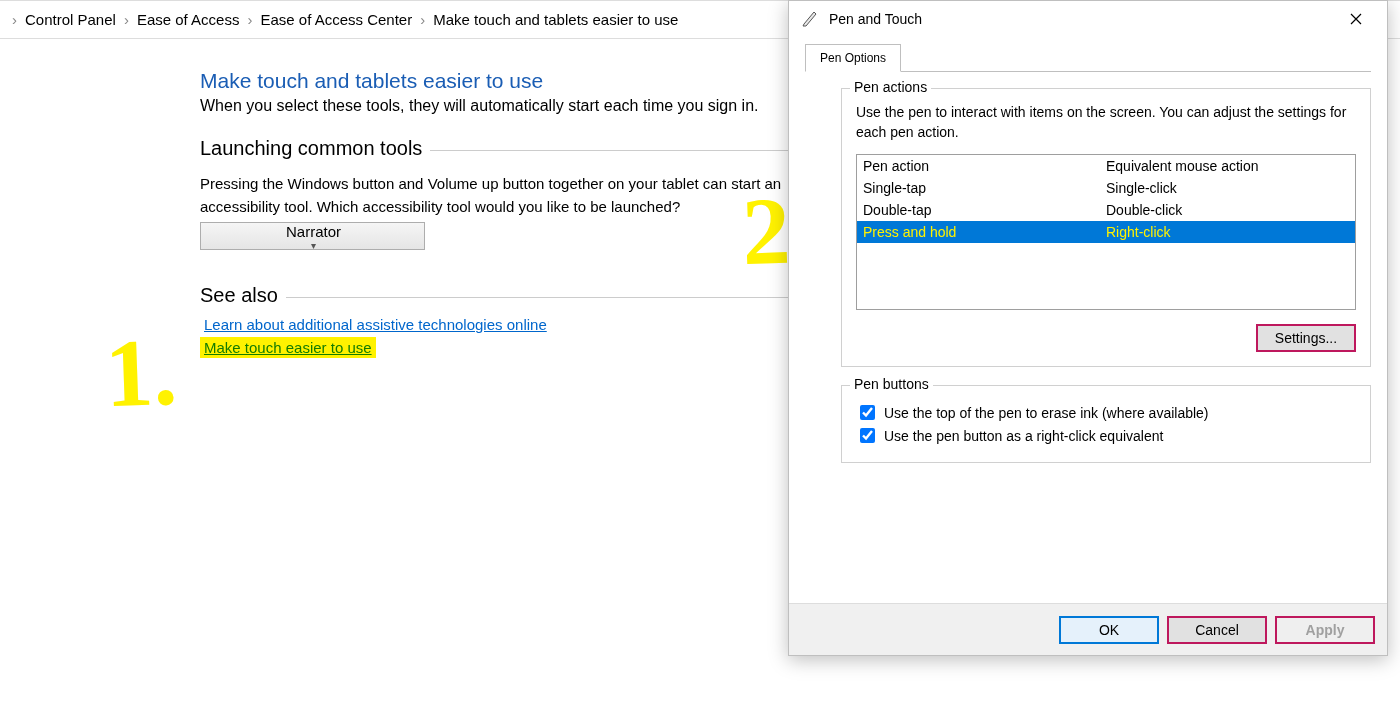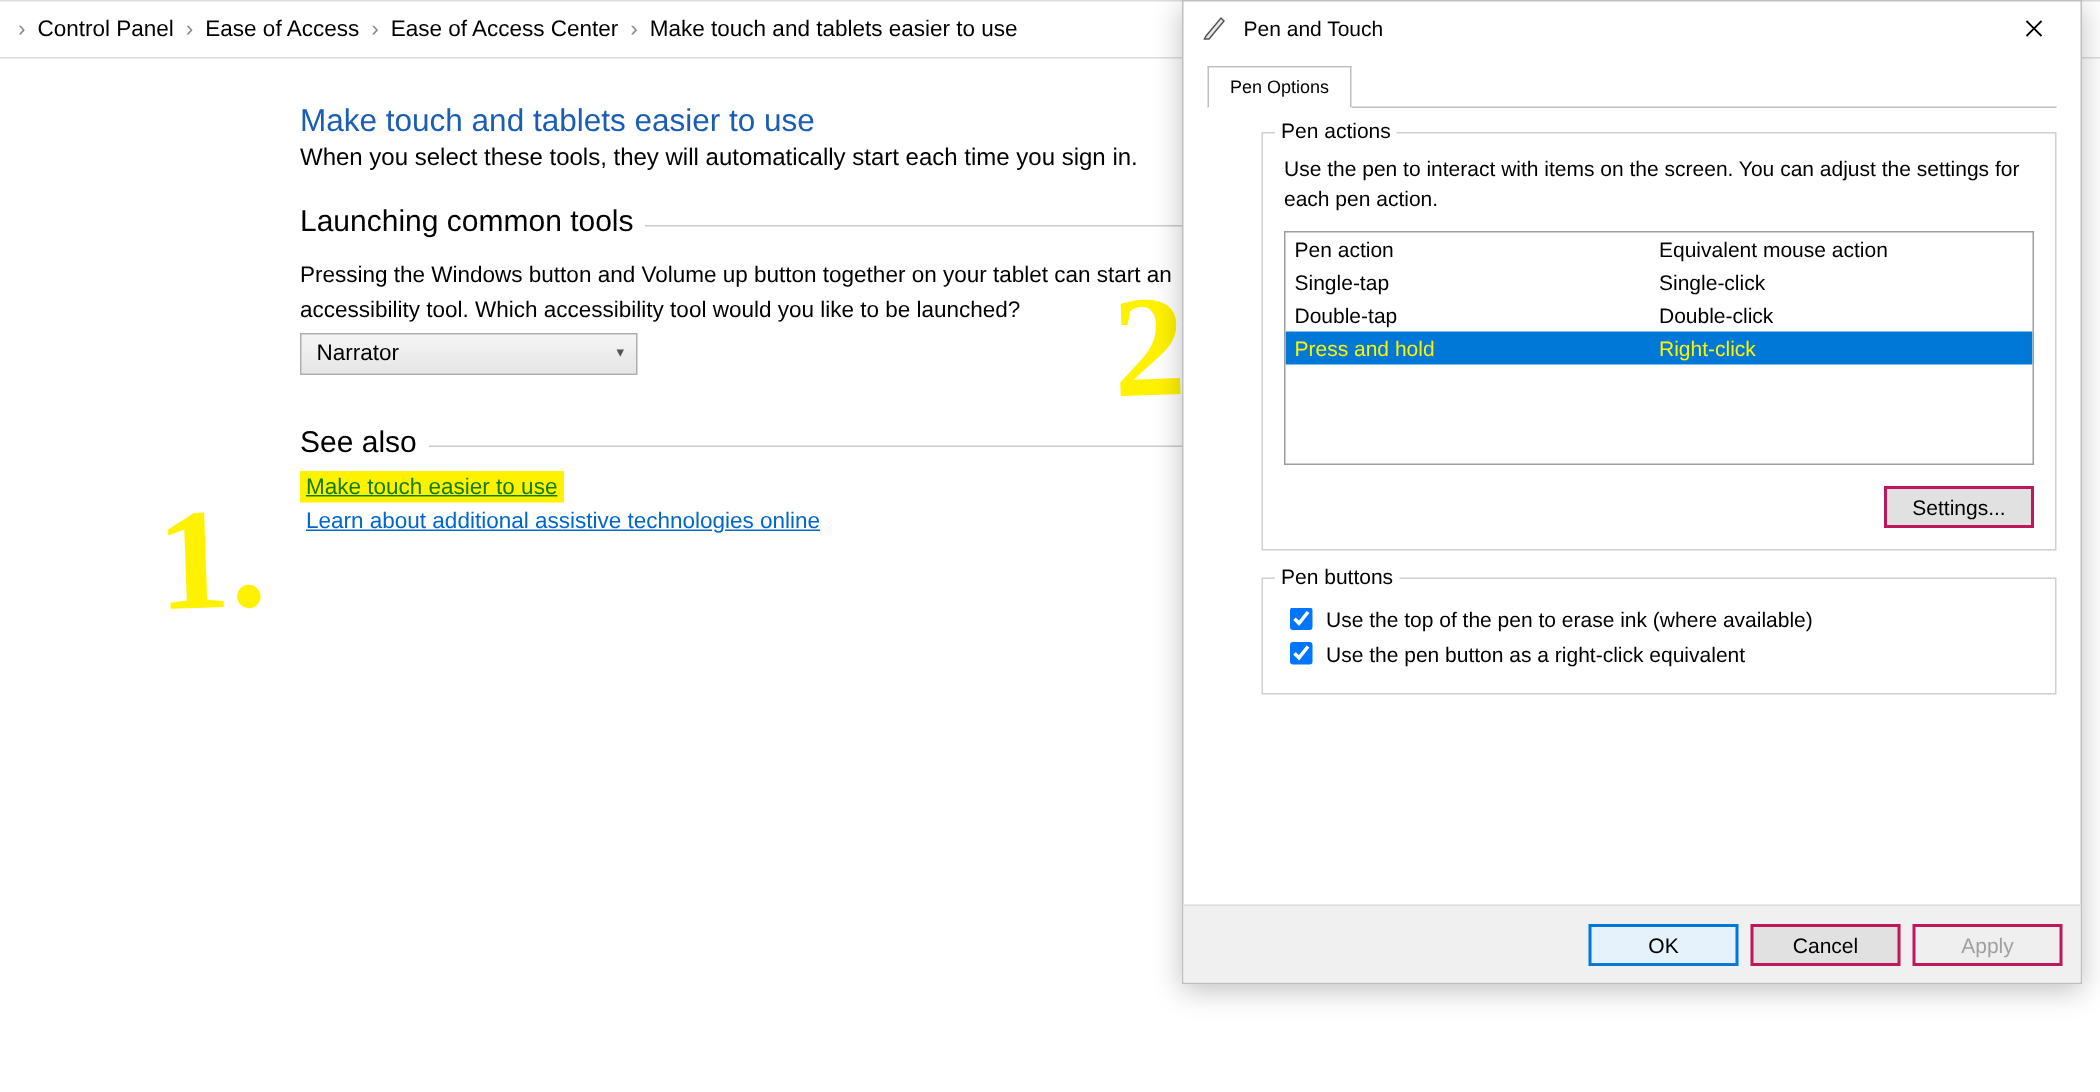--- a/index.html
+++ b/index.html
@@ -80,20 +80,21 @@
       display: inline-flex;
       align-items: center;
       justify-content: space-between;
       width: 225px;
       height: 28px;
       background: linear-gradient(#f5f5f5, #e5e5e5);
       border: 1px solid #adadad;
       padding: 0 8px 2px 10px;
       font-size: 15px;
       cursor: pointer;
+      flex-direction: column;
     }
     .dropdown .chev {
       font-size: 10px;
       color: #555;
     }
     
     .links { margin-top: 8px; }
     .link-row { margin: 6px 0; }
     .link {
       color: #0066cc;
@@ -224,20 +225,21 @@
       cursor: pointer;
     }
     .btn.default {
       border: 2px solid #0078d7;
       background: #e5f1fb;
     }
     .btn.disabled {
       color: #a0a0a0;
       background: #efefef;
       cursor: default;
+      font-weight: bold;
     }
     .checkrow { display: flex; align-items: center; gap: 6px; margin: 2px 0; font-size: 14px; }
     .checkrow input { width: 15px; height: 15px; }
     .dlg-footer {
       height: 52px;
       border-top: 1px solid #ddd;
       background: #f0f0f0;
       display: flex;
       align-items: center;
       justify-content: flex-end;
@@ -273,24 +275,24 @@
         <span class="chev">▾</span>
       </div>
     </div>
   </div>
 
   <div class="section" style="margin-top:34px">
     <span class="section-label">See also</span>
     <hr class="section-rule">
     <div class="links">
       <div class="link-row">
+        <a class="link">Learn about additional assistive technologies online</a>
+      </div>
+      <div class="link-row">
         <a class="link highlight">Make touch easier to use</a>
-      </div>
-      <div class="link-row">
-        <a class="link">Learn about additional assistive technologies online</a>
       </div>
     </div>
   </div>
 </div>
 
 <div class="annotation ann1"><span>1.</span></div>
 <div class="annotation ann2"><span>2.</span></div>
 <div class="scrim-row scrim-a"></div>
 <div class="scrim-row scrim-b"></div>
 

